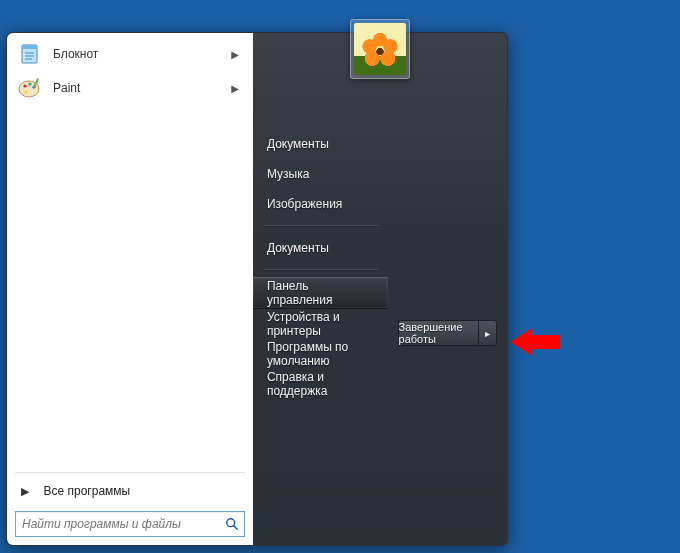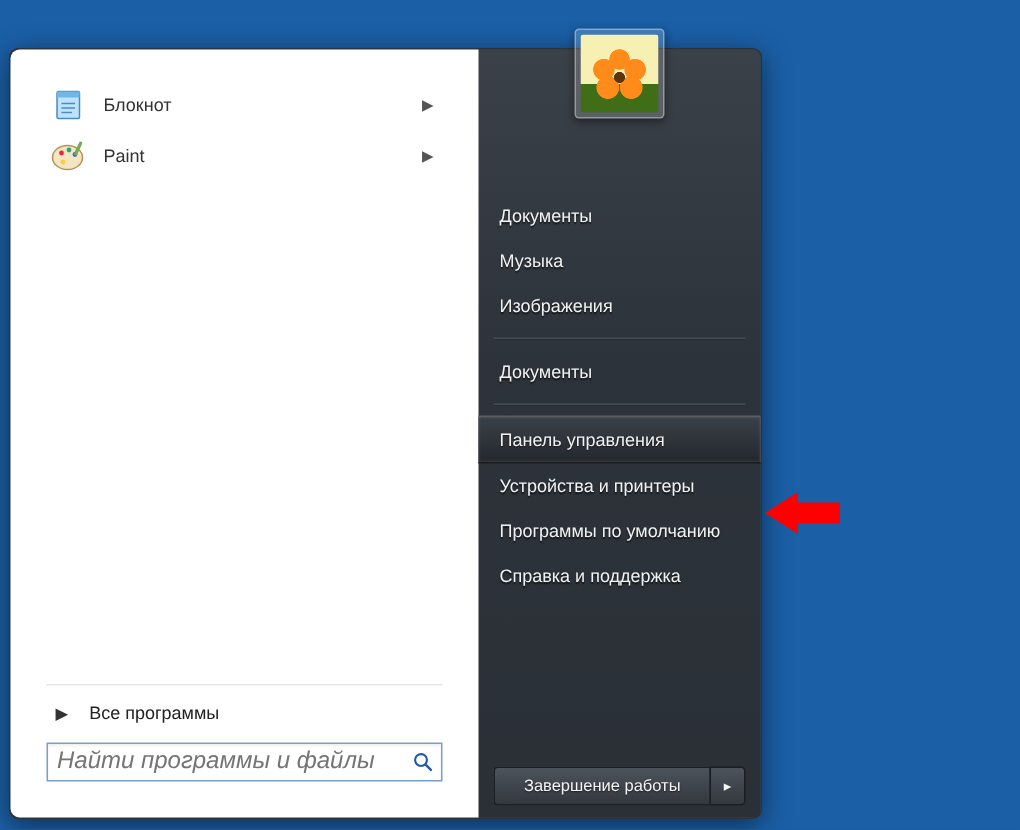--- a/index.html
+++ b/index.html
@@ -32,21 +32,21 @@
     background: linear-gradient(to bottom, #3b4148, #2d333a 40%, #2a3036);
   }
   
   .left-panel {
     width: 312px;
     background: #ffffff;
     border-top-left-radius: 6px;
     border-bottom-left-radius: 6px;
     display: flex;
     flex-direction: column;
-    padding: 20px;
+    padding: 4px;
     box-sizing: border-box;
   }
   .program-list {
     flex: 1 1 auto;
   }
   .program-item {
     display: flex;
     align-items: center;
     height: 34px;
     padding: 0 6px;
@@ -96,41 +96,41 @@
     display: flex;
     align-items: center;
     box-shadow: inset 0 1px 2px rgba(0,0,0,0.08);
   }
   .search-box input {
     flex: 1 1 auto;
     border: none;
     outline: none;
     height: 100%;
     padding: 0 6px;
-    font-size: 16px;
+    font-size: 12px;
     font-style: italic;
     color: #777;
     background: transparent;
   }
   .search-icon {
     width: 24px;
     height: 100%;
     display: flex;
     align-items: center;
     justify-content: center;
     color: #2159a6;
   }
 
   
   .right-panel {
     flex: 1 1 auto;
     position: relative;
     color: #f2f2f2;
     display: flex;
-    flex-direction: column;
+    flex-direction: row;
     padding-top: 90px;
     box-sizing: border-box;
   }
   .user-picture {
     position: absolute;
     top: -14px;
     left: 50%;
     transform: translateX(-50%);
     width: 60px;
     height: 60px;

